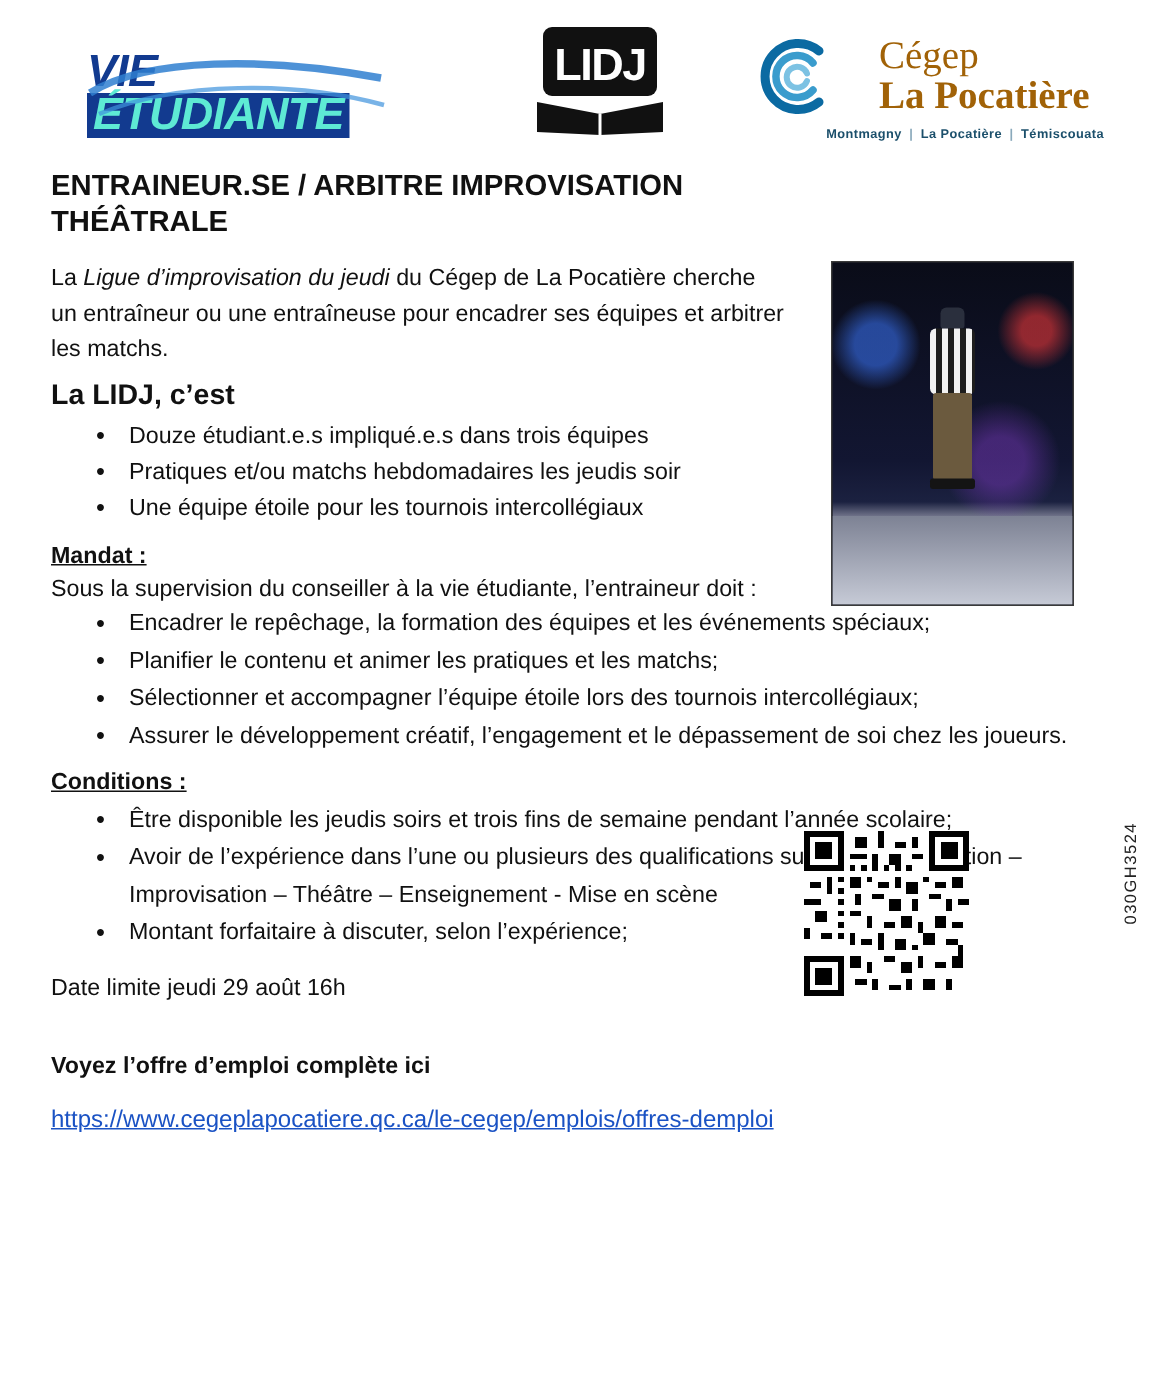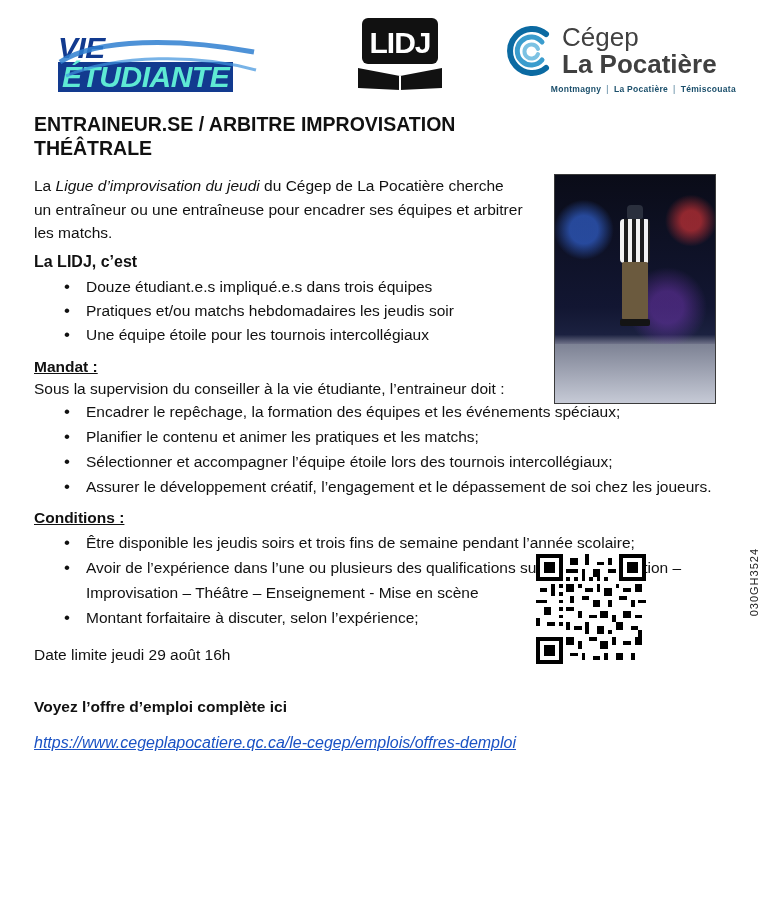--- a/index.html
+++ b/index.html
@@ -81,25 +81,26 @@
     top: 24px;
     width: 240px;
     height: 86px;
   }
   .cegep-main {
     display: flex;
     align-items: center;
     gap: 8px;
   }
   .cegep-name {
-    font-family: Liberation Sans, sans-serif;
-    color: #404040;
+    font-family: Liberation Serif, serif;
+    color: #a16207;
     font-size: 26px;
     line-height: 1.02;
     font-weight: 400;
+    margin-left: 24px;
   }
   .cegep-name b {
     font-weight: 700;
   }
   .cegep-sub {
     margin-top: 7px;
     font-size: 8.5px;
     color: #1b4f6b;
     letter-spacing: 0.3px;
     font-weight: bold;
@@ -135,21 +136,21 @@
 
   .intro {
     font-size: 15.5px;
     line-height: 1.52;
     margin: 0 0 8px 0;
     max-width: 490px;
   }
   .intro em { font-style: italic; }
 
   .lead {
-    font-size: 16px;
+    font-size: 19px;
     font-weight: bold;
     margin: 4px 0 4px 0;
   }
 
   ul.bullets {
     margin: 2px 0 10px 0;
     padding-left: 30px;
     list-style: none;
   }
   ul.bullets li {
@@ -251,21 +252,20 @@
     font-weight: bold;
     margin: 34px 0 0 0;
   }
   .link {
     display: block;
     margin: 18px 0 0 0;
     font-size: 16px;
     color: #1a52c4;
     text-decoration: underline;
     word-break: break-all;
-    font-style: italic;
   }
 
   
   .qr {
     position: absolute;
     right: 122px;
     bottom: 22px;
     width: 110px;
     height: 110px;
     background: #ffffff;

